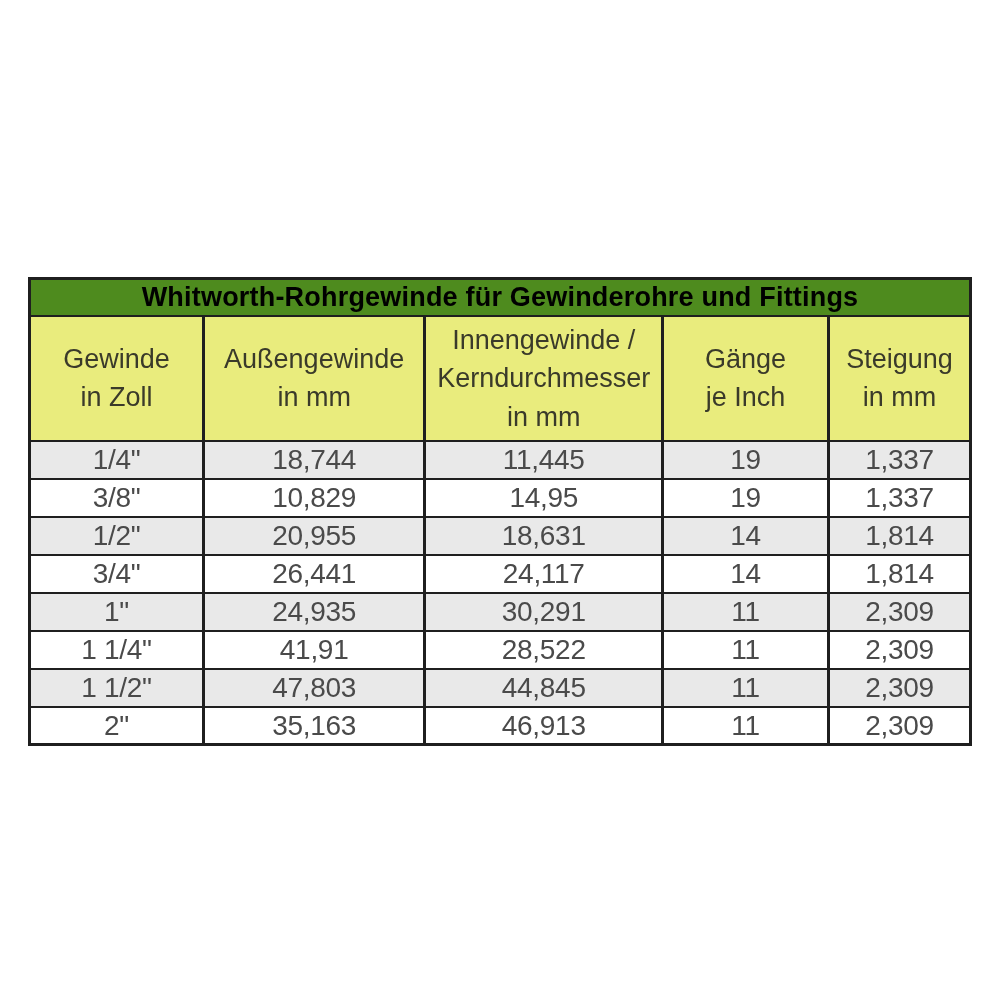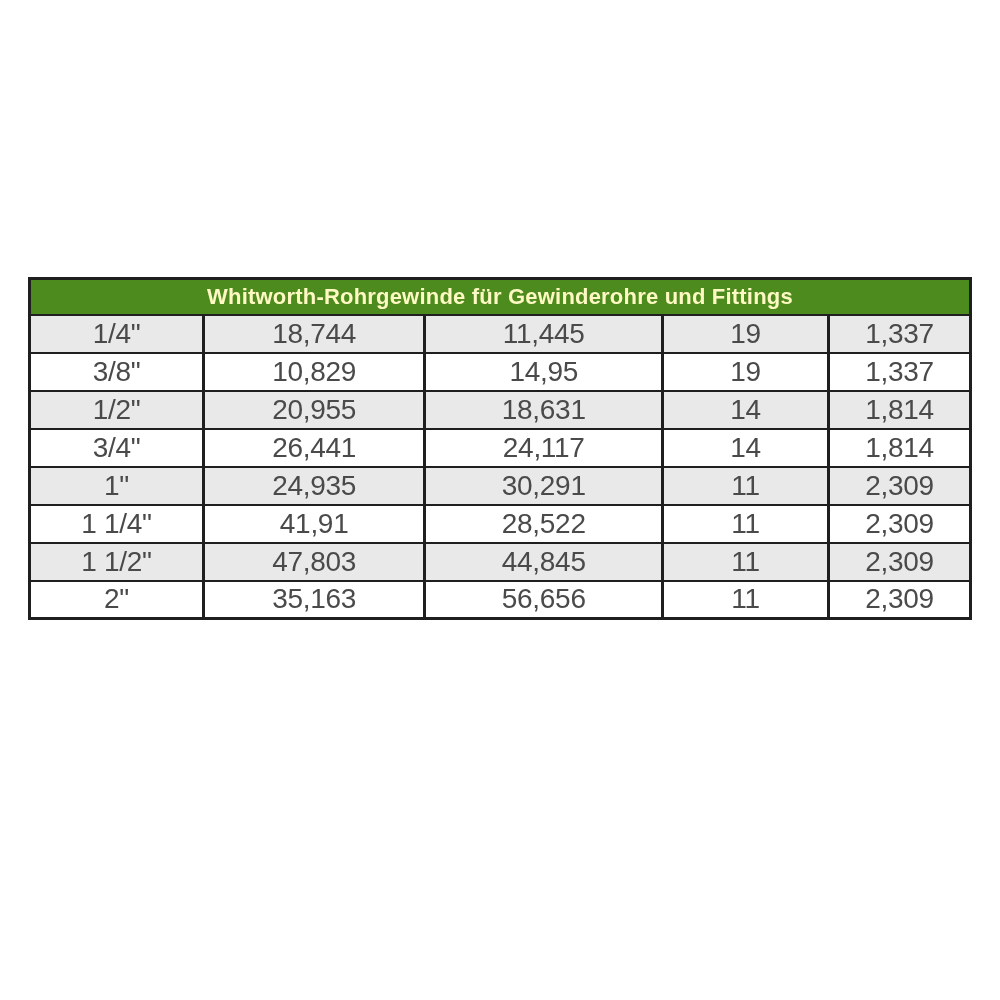--- a/index.html
+++ b/index.html
@@ -28,22 +28,22 @@
   .spec-table th, .spec-table td {
     border-top: 2px solid #1f1f1f;
     border-bottom: 2px solid #1f1f1f;
     border-left: 3px solid #1f1f1f;
     border-right: 3px solid #1f1f1f;
     text-align: center;
     vertical-align: middle;
   }
   .title-cell {
     background: #4e8b1e;
-    color: #fef9c3;
-    font-size: 22px;
+    color: #000000;
+    font-size: 27px;
     font-weight: bold;
     letter-spacing: 0.2px;
     height: 36px;
     padding: 2px 4px;
   }
   thead th.col-header {
     background: #e9ec7d;
     color: #3a3a2a;
     font-size: 27px;
     font-weight: normal;
@@ -71,20 +71,33 @@
       <colgroup>
         <col style="width:18.5%">
         <col style="width:23.5%">
         <col style="width:25.3%">
         <col style="width:17.6%">
         <col style="width:15.1%">
       </colgroup>
       <thead>
         <tr>
           <th colspan="5" class="title-cell">Whitworth-Rohrgewinde für Gewinderohre und Fittings</th>
+        </tr>
+        <tr>
+          <th class="col-header">Gewinde
+in Zoll</th>
+          <th class="col-header">Außengewinde
+in mm</th>
+          <th class="col-header">Innengewinde /
+Kerndurchmesser
+in mm</th>
+          <th class="col-header">Gänge
+je Inch</th>
+          <th class="col-header">Steigung
+in mm</th>
         </tr>
       </thead>
       <tbody>
         <tr>
           <td>1/4"</td>
           <td>18,744</td>
           <td>11,445</td>
           <td>19</td>
           <td>1,337</td>
         </tr>
@@ -126,20 +139,20 @@
         <tr>
           <td>1 1/2"</td>
           <td>47,803</td>
           <td>44,845</td>
           <td>11</td>
           <td>2,309</td>
         </tr>
         <tr>
           <td>2"</td>
           <td>35,163</td>
-          <td>56,656</td>
+          <td>46,913</td>
           <td>11</td>
           <td>2,309</td>
         </tr>
       </tbody>
     </table>
   </div>
 </div>
 
 </body></html>

